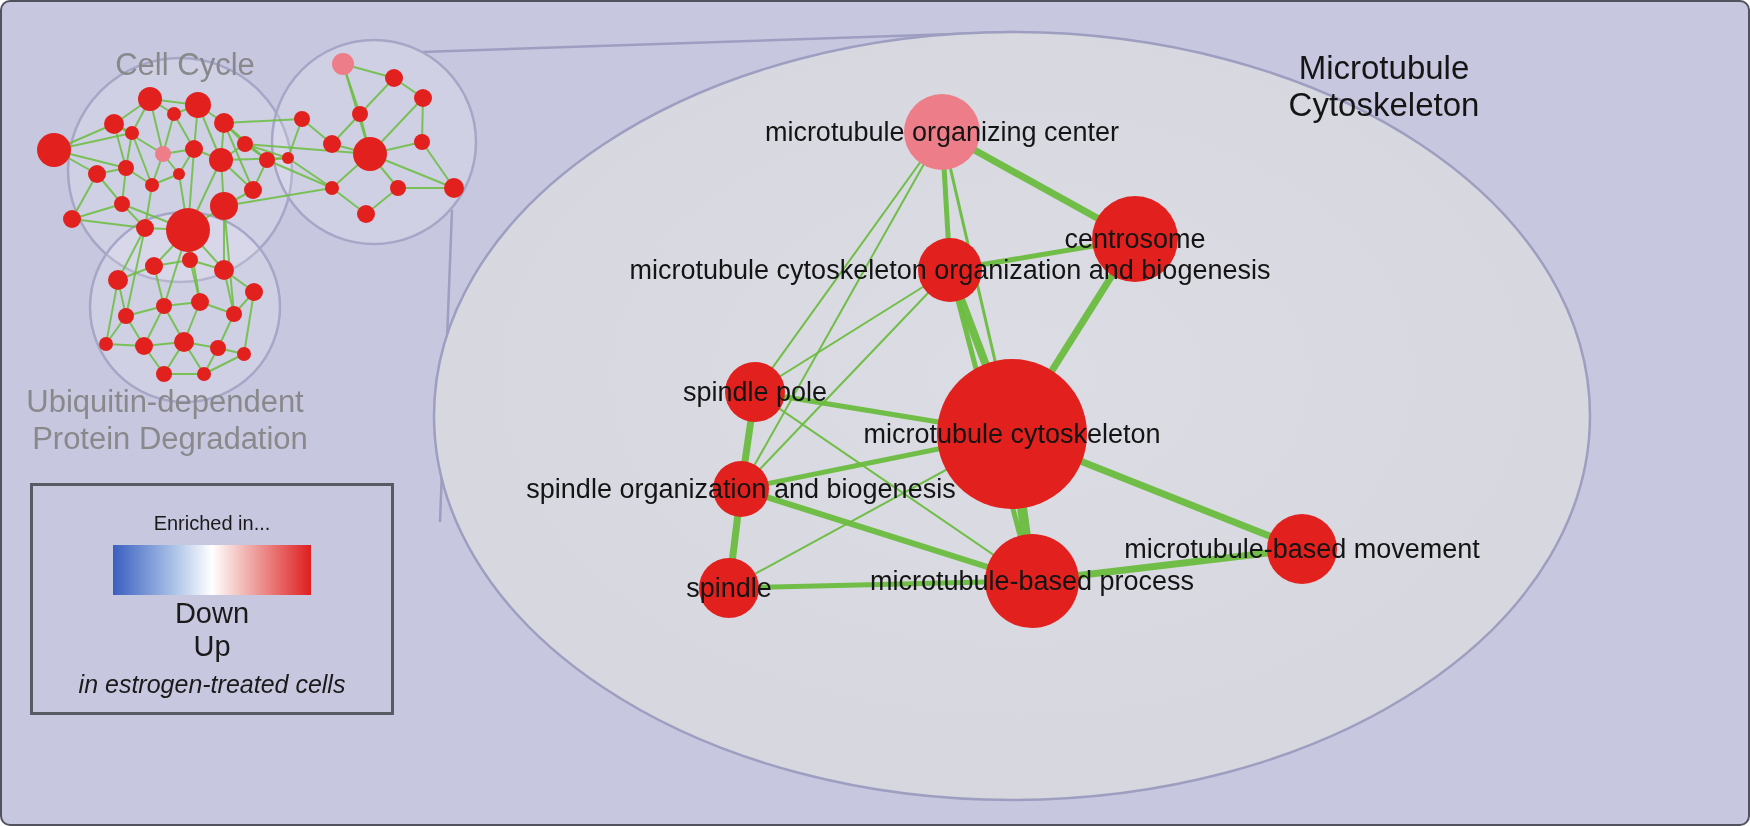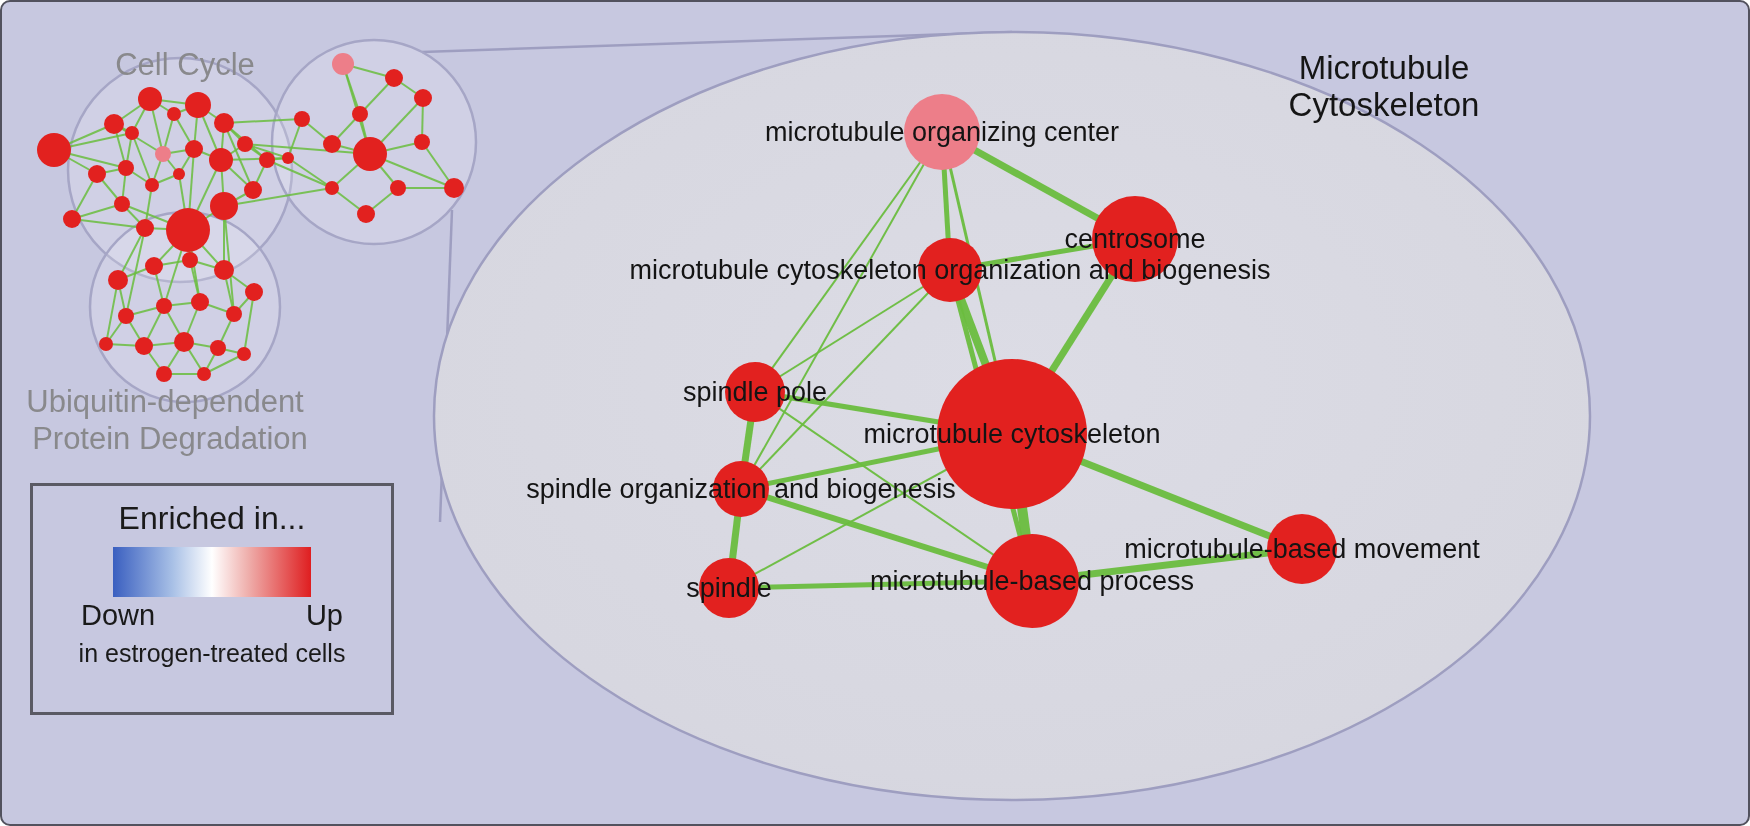--- a/index.html
+++ b/index.html
@@ -21,33 +21,34 @@
     position: absolute;
     left: 28px;
     top: 481px;
     width: 364px;
     height: 232px;
     box-sizing: border-box;
     border: 3px solid #5a5a64;
     text-align: center;
     color: #1a1a1a;
   }
-  .legend-title { margin-top: 14px; font-size: 32px; }
+  .legend-title { margin-top: 26px; font-size: 20px; }
   .legend-gradient {
     width: 198px; height: 50px;
     margin: 10px auto 2px auto;
   }
   .legend-updown {
     width: 262px;
     margin: 2px auto 6px auto;
     display: flex;
     justify-content: space-between;
     font-size: 29px;
+    flex-direction: column;
   }
-  .legend-sub { font-size: 25px; line-height: 1.25; }
+  .legend-sub { font-size: 25px; line-height: 1.25; font-style: italic; }
 </style>
 </head>
 <body>
 
 <div class="figure" style="background: rgb(199, 200, 224);">
   <svg width="1750" height="826" viewBox="0 0 1750 826">
     <defs>
       <radialGradient id="zoomFill" cx="50%" cy="45%" r="75%">
         <stop offset="0%" stop-color="#dcdce5"></stop>
         <stop offset="70%" stop-color="#d7d7e0"></stop>

